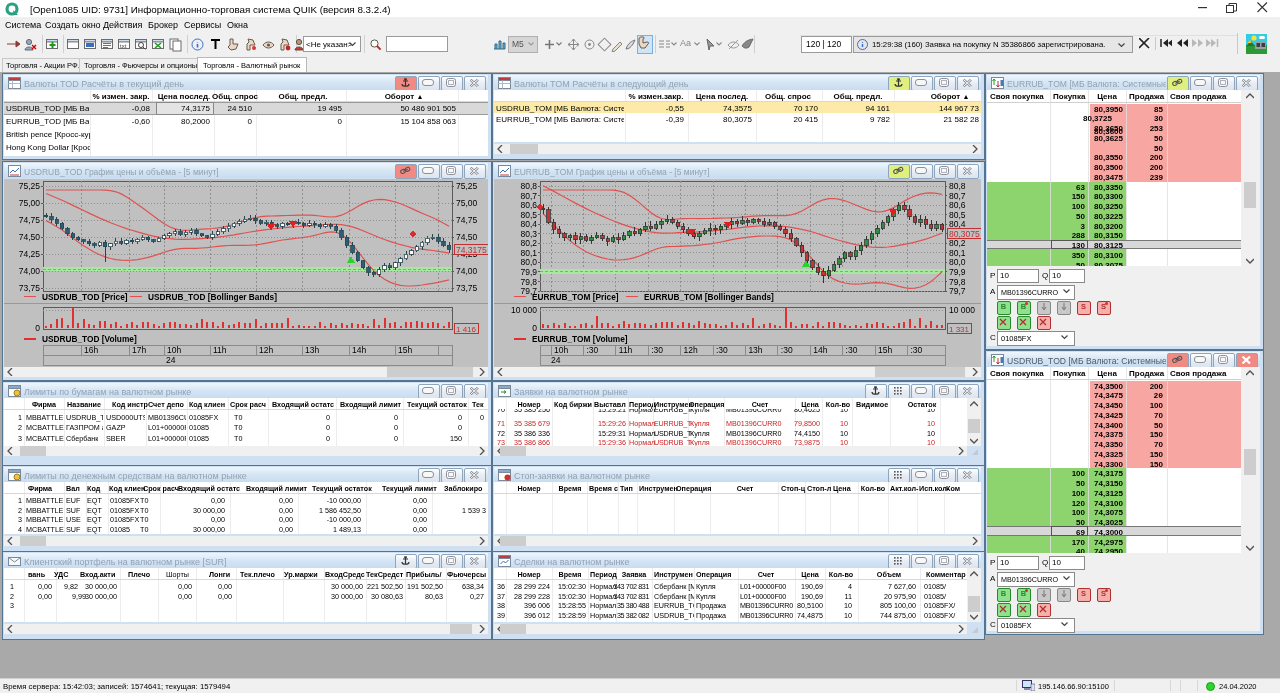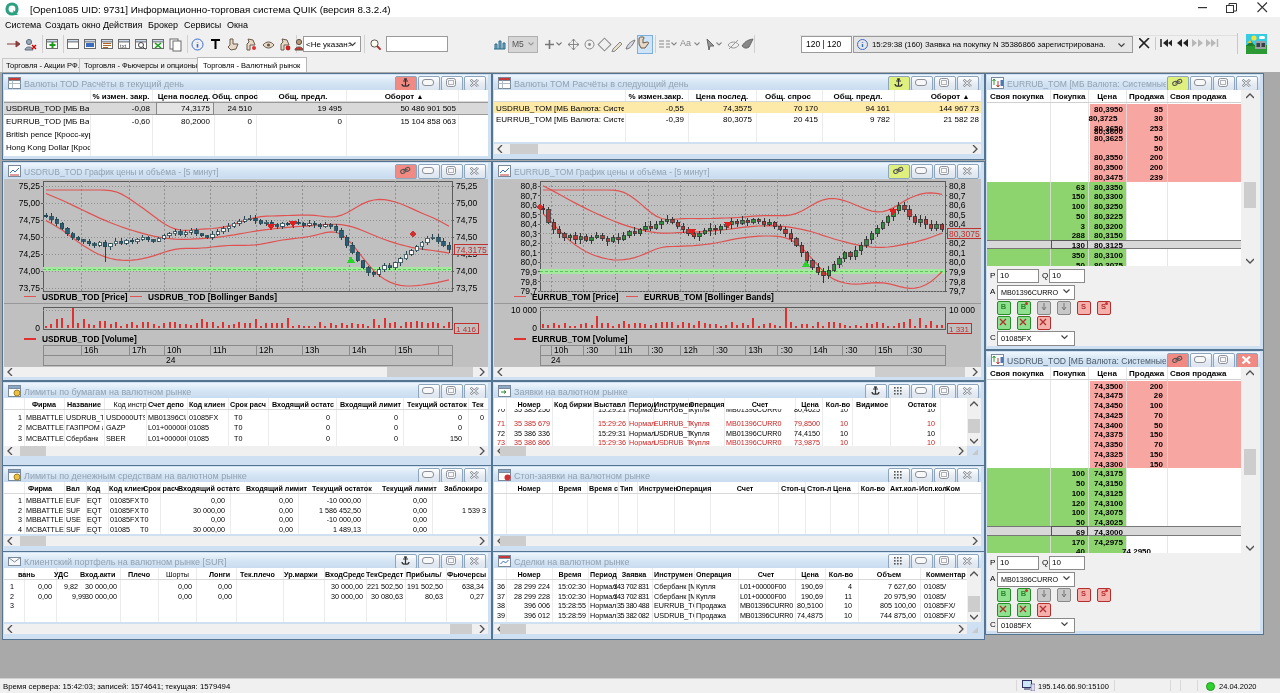--- a/index.html
+++ b/index.html
@@ -1137,21 +1137,21 @@
 <div class="a " style="left:104px;top:398px;width:1px;height:48px;background:#ececec;"></div>
 <div class="a " style="left:146px;top:398px;width:1px;height:48px;background:#ececec;"></div>
 <div class="a " style="left:187px;top:398px;width:1px;height:48px;background:#ececec;"></div>
 <div class="a " style="left:228px;top:398px;width:1px;height:48px;background:#ececec;"></div>
 <div class="a " style="left:268px;top:398px;width:1px;height:48px;background:#ececec;"></div>
 <div class="a " style="left:336px;top:398px;width:1px;height:48px;background:#ececec;"></div>
 <div class="a " style="left:403px;top:398px;width:1px;height:48px;background:#ececec;"></div>
 <div class="a " style="left:468px;top:398px;width:1px;height:48px;background:#ececec;"></div>
 <div class="a" style="left:20px;top:400px;width:48px;text-align:center;font-size:7.2px;font-weight:700;color:#000;white-space:nowrap;">Фирма</div>
 <div class="a" style="left:60px;top:400px;width:48px;text-align:center;font-size:7.2px;font-weight:700;color:#000;white-space:nowrap;">Название</div>
-<div class="a" style="left:100px;top:400px;width:60px;text-align:center;font-size:7.2px;font-weight:400;color:#000;white-space:nowrap;">Код инстр</div>
+<div class="a" style="left:100px;top:400px;width:60px;text-align:center;font-size:7.2px;font-weight:700;color:#000;white-space:nowrap;">Код инстр</div>
 <div class="a" style="left:141px;top:400px;width:50px;text-align:center;font-size:7.2px;font-weight:700;color:#000;white-space:nowrap;">Счет депо</div>
 <div class="a" style="left:182px;top:400px;width:50px;text-align:center;font-size:7.2px;font-weight:700;color:#000;white-space:nowrap;">Код клиен</div>
 <div class="a" style="left:224px;top:400px;width:48px;text-align:center;font-size:7.2px;font-weight:700;color:#000;white-space:nowrap;">Срок расч</div>
 <div class="a" style="left:272px;top:400px;font-size:7.2px;font-weight:700;color:#000;white-space:nowrap;">Входящий остатс</div>
 <div class="a" style="left:340px;top:400px;font-size:7.2px;font-weight:700;color:#000;white-space:nowrap;">Входящий лимит</div>
 <div class="a" style="left:407px;top:400px;font-size:7.2px;font-weight:700;color:#000;white-space:nowrap;">Текущий остаток</div>
 <div class="a" style="left:472px;top:400px;font-size:7.2px;font-weight:700;color:#000;white-space:nowrap;">Тек</div>
 <div class="a " style="left:4px;top:409px;width:484px;height:1px;background:#d8d8d8;"></div>
 <div class="a" style="left:6px;top:412.5px;width:16px;text-align:right;font-size:7.2px;font-weight:400;color:#000;white-space:nowrap;">1</div>
 <div class="a" style="left:26px;top:412.5px;font-size:7.2px;font-weight:400;color:#000;white-space:nowrap;">MBBATTLE</div>
@@ -1320,21 +1320,21 @@
 <div class="a " style="left:56px;top:568px;width:1px;height:54px;background:#ececec;"></div>
 <div class="a " style="left:120px;top:568px;width:1px;height:54px;background:#ececec;"></div>
 <div class="a " style="left:158px;top:568px;width:1px;height:54px;background:#ececec;"></div>
 <div class="a " style="left:196px;top:568px;width:1px;height:54px;background:#ececec;"></div>
 <div class="a " style="left:236px;top:568px;width:1px;height:54px;background:#ececec;"></div>
 <div class="a " style="left:283px;top:568px;width:1px;height:54px;background:#ececec;"></div>
 <div class="a " style="left:324px;top:568px;width:1px;height:54px;background:#ececec;"></div>
 <div class="a " style="left:366px;top:568px;width:1px;height:54px;background:#ececec;"></div>
 <div class="a " style="left:405px;top:568px;width:1px;height:54px;background:#ececec;"></div>
 <div class="a " style="left:446px;top:568px;width:1px;height:54px;background:#ececec;"></div>
-<div class="a" style="left:18px;top:570px;font-size:7.2px;font-weight:700;color:#000;white-space:nowrap;">вань</div>
+<div class="a" style="left:28px;top:570px;font-size:7.2px;font-weight:700;color:#000;white-space:nowrap;">вань</div>
 <div class="a" style="left:54px;top:570px;font-size:7.2px;font-weight:700;color:#000;white-space:nowrap;">УДС</div>
 <div class="a" style="left:80px;top:570px;font-size:7.2px;font-weight:700;color:#000;white-space:nowrap;">Вход.акти</div>
 <div class="a" style="left:128px;top:570px;font-size:7.2px;font-weight:700;color:#000;white-space:nowrap;">Плечо</div>
 <div class="a" style="left:166px;top:570px;font-size:7.2px;font-weight:400;color:#000;white-space:nowrap;">Шорты</div>
 <div class="a" style="left:209px;top:570px;font-size:7.2px;font-weight:700;color:#000;white-space:nowrap;">Лонги</div>
 <div class="a" style="left:240px;top:570px;font-size:7.2px;font-weight:700;color:#000;white-space:nowrap;">Тек.плечо</div>
 <div class="a" style="left:284px;top:570px;font-size:7.2px;font-weight:700;color:#000;white-space:nowrap;">Ур.маржи</div>
 <div class="a" style="left:325px;top:570px;font-size:7.2px;font-weight:700;color:#000;white-space:nowrap;">ВходСредс</div>
 <div class="a" style="left:366px;top:570px;font-size:7.2px;font-weight:700;color:#000;white-space:nowrap;">ТекСредст</div>
 <div class="a" style="left:406px;top:570px;font-size:7.2px;font-weight:700;color:#000;white-space:nowrap;">Прибыль/</div>
@@ -1766,21 +1766,21 @@
 <div class="a" style="left:1170px;top:92px;font-size:8px;font-weight:700;color:#000;white-space:nowrap;">Своя продажа</div>
 <div class="a " style="left:1090px;top:103.5px;width:151px;height:78px;background:#f8a6a2;"></div>
 <div class="a " style="left:987px;top:181.5px;width:139px;height:84.5px;background:#8ed46e;"></div>
 <div class="a " style="left:1050px;top:90px;width:1px;height:176px;background:#e0e0e0;opacity:0.8;"></div>
 <div class="a " style="left:1088px;top:90px;width:1px;height:176px;background:#e0e0e0;opacity:0.8;"></div>
 <div class="a " style="left:1126px;top:90px;width:1px;height:176px;background:#e0e0e0;opacity:0.8;"></div>
 <div class="a " style="left:1167px;top:90px;width:1px;height:176px;background:#e0e0e0;opacity:0.8;"></div>
 <div class="a " style="left:987px;top:102px;width:254px;height:1px;background:#d0d0d0;"></div>
 <div class="a" style="left:1083px;top:104.5px;width:40px;text-align:right;font-size:8px;font-weight:700;color:#000;white-space:nowrap;">80,3950</div>
 <div class="a" style="left:1129px;top:104.5px;width:34px;text-align:right;font-size:8px;font-weight:700;color:#000;white-space:nowrap;">85</div>
-<div class="a" style="left:1083px;top:114.25px;width:40px;text-align:center;font-size:8px;font-weight:700;color:#000;white-space:nowrap;">80,3725</div>
+<div class="a" style="left:1083px;top:114.25px;width:40px;text-align:left;font-size:8px;font-weight:700;color:#000;white-space:nowrap;">80,3725</div>
 <div class="a" style="left:1129px;top:114.25px;width:34px;text-align:right;font-size:8px;font-weight:700;color:#000;white-space:nowrap;">30</div>
 <div class="a" style="left:1083px;top:124px;width:40px;text-align:right;font-size:8px;font-weight:700;color:#000;white-space:nowrap;">80,3650</div>
 <div class="a" style="left:1129px;top:124px;width:34px;text-align:right;font-size:8px;font-weight:700;color:#000;white-space:nowrap;">253</div>
 <div class="a" style="left:1083px;top:133.75px;width:40px;text-align:right;font-size:8px;font-weight:700;color:#000;white-space:nowrap;">80,3625</div>
 <div class="a" style="left:1129px;top:133.75px;width:34px;text-align:right;font-size:8px;font-weight:700;color:#000;white-space:nowrap;">50</div>
 <div class="a" style="left:1083px;top:127px;width:40px;text-align:right;font-size:8px;font-weight:700;color:#000;white-space:nowrap;">80,3600</div>
 <div class="a" style="left:1129px;top:143.5px;width:34px;text-align:right;font-size:8px;font-weight:700;color:#000;white-space:nowrap;">50</div>
 <div class="a" style="left:1083px;top:153.25px;width:40px;text-align:right;font-size:8px;font-weight:700;color:#000;white-space:nowrap;">80,3550</div>
 <div class="a" style="left:1129px;top:153.25px;width:34px;text-align:right;font-size:8px;font-weight:700;color:#000;white-space:nowrap;">200</div>
 <div class="a" style="left:1083px;top:163px;width:40px;text-align:right;font-size:8px;font-weight:700;color:#000;white-space:nowrap;">80,3500</div>
@@ -1938,21 +1938,21 @@
 <div class="a" style="left:1083px;top:508.25px;width:40px;text-align:right;font-size:8px;font-weight:700;color:#000;white-space:nowrap;">74,3075</div>
 <div class="a" style="left:1051px;top:518px;width:34px;text-align:right;font-size:8px;font-weight:700;color:#000;white-space:nowrap;">50</div>
 <div class="a" style="left:1083px;top:518px;width:40px;text-align:right;font-size:8px;font-weight:700;color:#000;white-space:nowrap;">74,3025</div>
 <div class="a " style="left:987px;top:526.25px;width:254px;height:9.75px;background:#d8d8d8;border-top:1px solid #777;border-bottom:1px solid #777;box-sizing:border-box;"></div>
 <div class="a " style="left:1051px;top:526.25px;width:37px;height:9.75px;border:1px solid #555;box-sizing:border-box;"></div>
 <div class="a" style="left:1051px;top:527.75px;width:34px;text-align:right;font-size:8px;font-weight:700;color:#000;white-space:nowrap;">69</div>
 <div class="a" style="left:1083px;top:527.75px;width:40px;text-align:right;font-size:8px;font-weight:700;color:#000;white-space:nowrap;">74,3000</div>
 <div class="a" style="left:1051px;top:537.5px;width:34px;text-align:right;font-size:8px;font-weight:700;color:#000;white-space:nowrap;">170</div>
 <div class="a" style="left:1083px;top:537.5px;width:40px;text-align:right;font-size:8px;font-weight:700;color:#000;white-space:nowrap;">74,2975</div>
 <div class="a" style="left:1051px;top:547.25px;width:34px;text-align:right;font-size:8px;font-weight:700;color:#000;white-space:nowrap;">40</div>
-<div class="a" style="left:1083px;top:547.25px;width:40px;text-align:right;font-size:8px;font-weight:700;color:#000;white-space:nowrap;margin-left:28px;">74,2950</div>
+<div class="a" style="left:1083px;top:547.25px;width:40px;text-align:right;font-size:8px;font-weight:700;color:#000;white-space:nowrap;">74,2950</div>
 <div class="a " style="left:987px;top:553px;width:271px;height:78px;background:#f0f0f0;"></div>
 <div class="a " style="left:1243px;top:367px;width:14px;height:186px;background:#f0f0f0;"></div>
 <svg class="a" style="left:1246px;top:370px" width="8" height="6">
     <path d="M0 5 L4 1 L8 5" fill="none" stroke="#505050" stroke-width="1.3"></path>
   </svg>
 <svg class="a" style="left:1246px;top:545px" width="8" height="6">
     <path d="M0 1 L4 5 L8 1" fill="none" stroke="#505050" stroke-width="1.3"></path>
   </svg>
 <div class="a " style="left:1244px;top:449px;width:12px;height:26px;background:#cdcdcd;"></div>
 <div class="a" style="left:990px;top:558px;font-size:8px;font-weight:400;color:#000;white-space:nowrap;">P</div>

